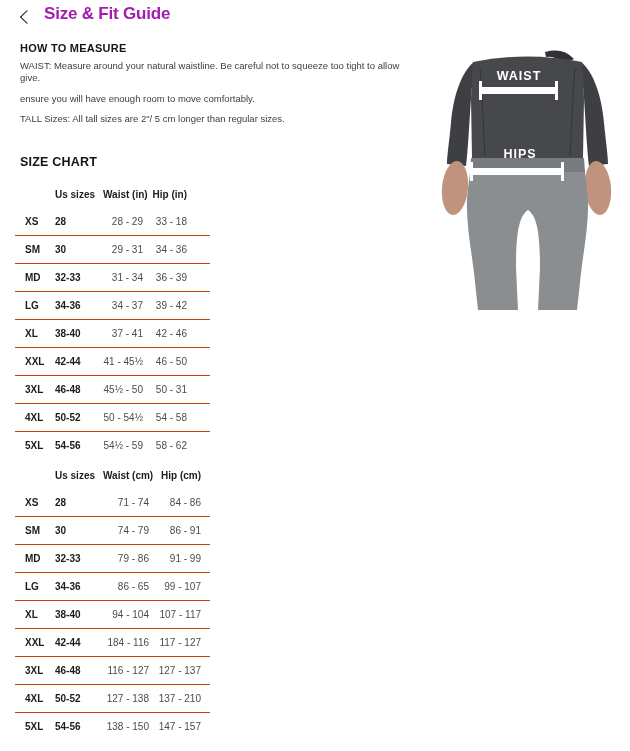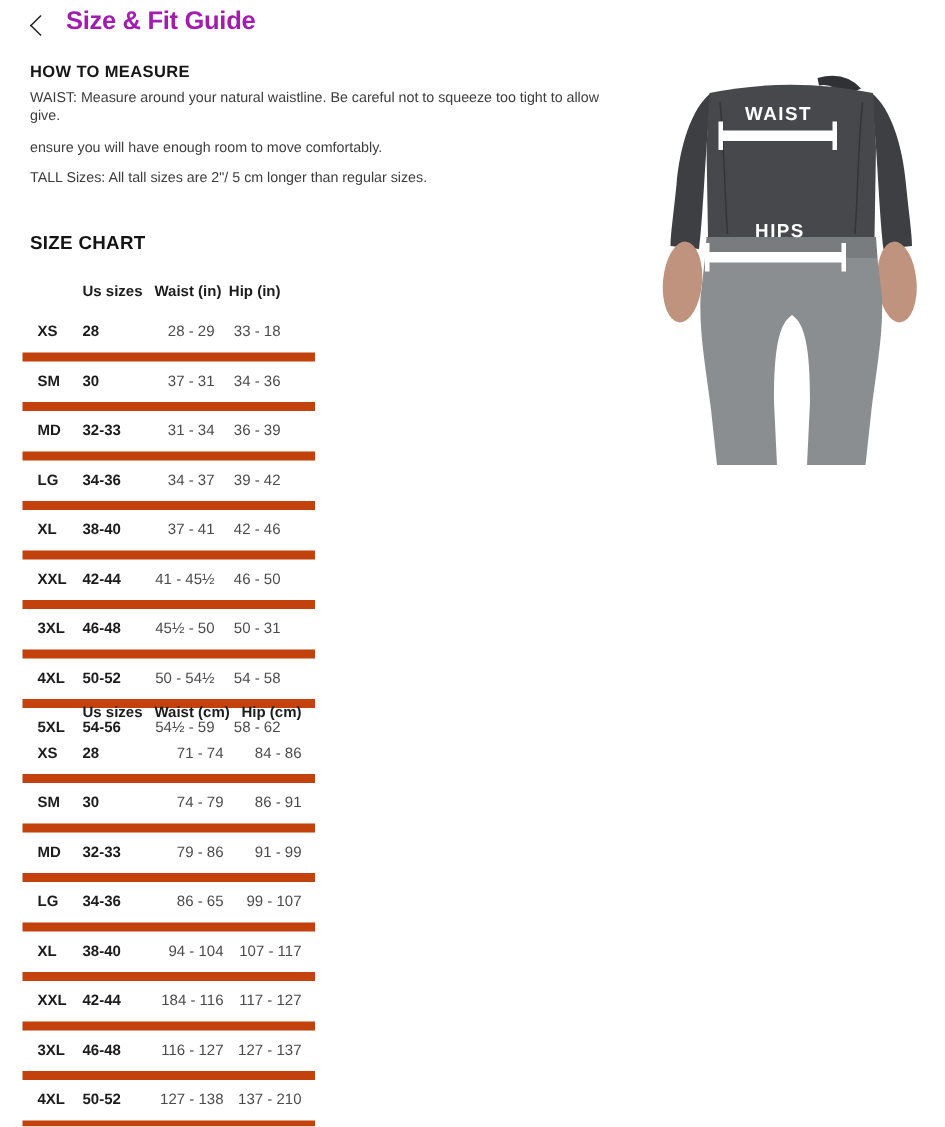--- a/index.html
+++ b/index.html
@@ -16,21 +16,21 @@
           letter-spacing:.25px;color:#161616;}
   .paras{position:absolute;left:20px;top:60px;width:400px;font-size:9.5px;color:#3d3d3d;}
   .para{margin:0 0 8px 0;line-height:12.4px;}
   .pl{display:block;white-space:nowrap;}
   .chart-heading{position:absolute;left:20px;top:155px;font-size:12.5px;font-weight:700;
           letter-spacing:.2px;color:#141414;text-align:center;}
   
   .sizetable{position:absolute;left:15px;width:195px;}
   .tbl-in{top:180px;}
   .tbl-cm{top:461px;}
-  .trow{display:grid;align-items:center;height:27px;border-bottom:6px solid #c2410c;font-size:10px;}
+  .trow{display:grid;align-items:center;height:27px;border-bottom:1px solid #c2410c;font-size:10px;}
   .tbl-in .trow{grid-template-columns:40px 48px 42px 44px;}
   .tbl-cm .trow{grid-template-columns:40px 48px 48px 52px;}
   .trow:last-child{border-bottom:none;}
   .trow.thead{height:28px;border-bottom:none;}
   .tc{white-space:nowrap;}
   .tc.c0{padding-left:10px;font-weight:700;color:#1c1c1c;}
   .tc.c1{font-weight:700;color:#1c1c1c;}
   .tc.c2,.tc.c3{text-align:right;color:#4b4b4b;padding-right:2px;}
   .thead .tc{font-weight:700;color:#1c1c1c;}
   
@@ -71,21 +71,21 @@
       </div>
       <div class="trow">
         <div class="tc c0">XS</div>
         <div class="tc c1">28</div>
         <div class="tc c2">28 - 29</div>
         <div class="tc c3">33 - 18</div>
       </div>
       <div class="trow">
         <div class="tc c0">SM</div>
         <div class="tc c1">30</div>
-        <div class="tc c2">37 - 31</div>
+        <div class="tc c2">29 - 31</div>
         <div class="tc c3">34 - 36</div>
       </div>
       <div class="trow">
         <div class="tc c0">MD</div>
         <div class="tc c1">32-33</div>
         <div class="tc c2">31 - 34</div>
         <div class="tc c3">36 - 39</div>
       </div>
       <div class="trow">
         <div class="tc c0">LG</div>

